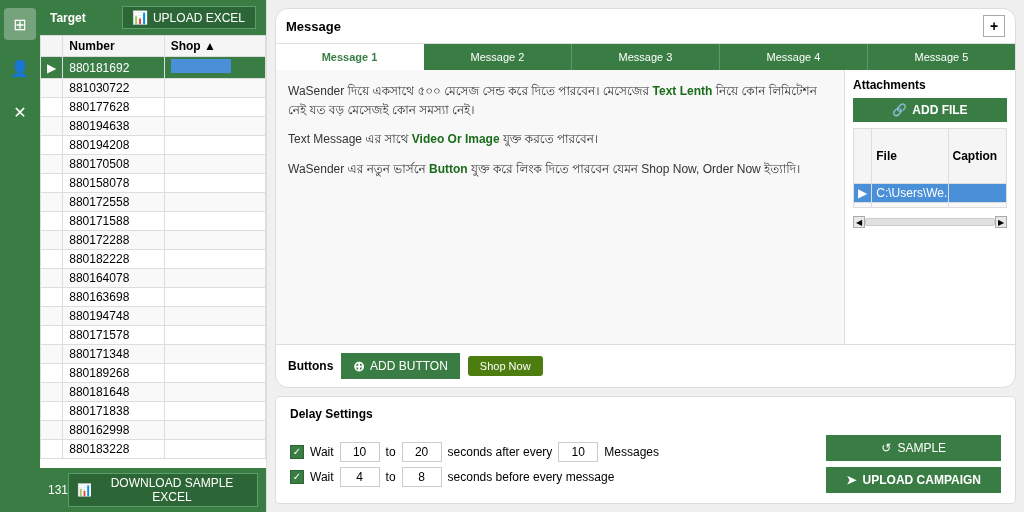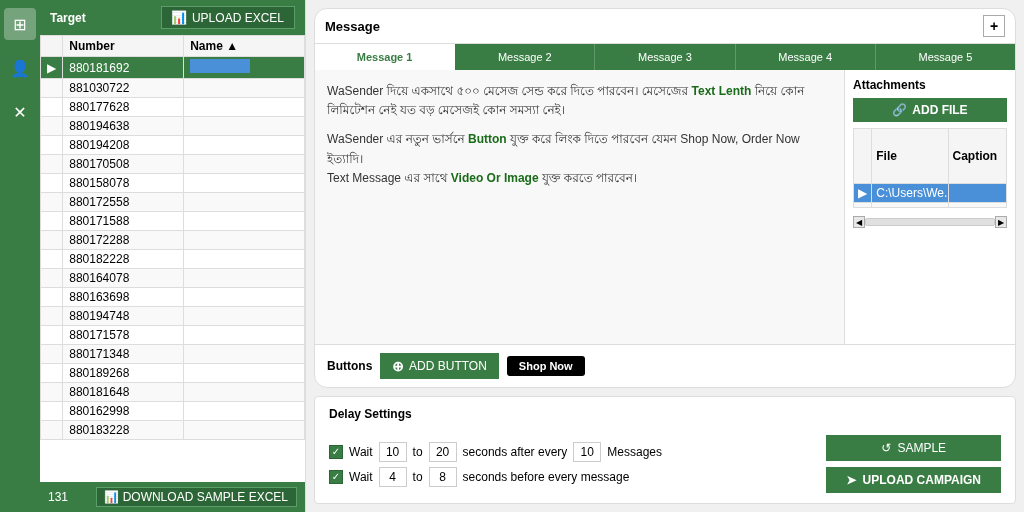--- a/index.html
+++ b/index.html
@@ -19,21 +19,21 @@
     .sidebar-icon {
       width: 32px; height: 32px;
       border-radius: 4px;
       display: flex; align-items: center; justify-content: center;
       color: white; font-size: 16px; cursor: pointer;
     }
     .sidebar-icon.active { background: rgba(255,255,255,0.3); }
 
     
     .left-panel {
-      width: 266px;
+      width: 227px;
       background: white;
       border-right: 1px solid #ddd;
       display: flex;
       flex-direction: column;
       flex-shrink: 0;
     }
     .left-panel-header {
       background: #3a7d44;
       color: white;
       display: flex;
@@ -254,26 +254,26 @@
     .add-button-btn {
       background: #3a7d44;
       color: white;
       border: none;
       padding: 5px 12px;
       cursor: pointer;
       display: flex; align-items: center; gap: 5px;
       font-size: 11px;
     }
     .shop-now-pill {
-      background: #000000;
+      background: #4d7c0f;
       color: white;
       padding: 4px 12px;
       border-radius: 3px;
       font-size: 11px;
-      font-weight: bold;
+      font-weight: normal;
     }
 
     
     .delay-panel {
       background: white;
       border: 1px solid #ddd;
       border-radius: 4px;
       padding: 10px 14px;
       display: flex;
       align-items: center;
@@ -300,21 +300,21 @@
     }
     .checkbox-green {
       width: 14px; height: 14px;
       background: #3a7d44;
       border: 1px solid #2d6636;
       display: flex; align-items: center; justify-content: center;
       cursor: pointer;
     }
     .checkbox-green::after { content: '✓'; color: white; font-size: 10px; }
     .number-input {
-      width: 28px;
+      width: 40px;
       border: 1px solid #ccc;
       padding: 2px 4px;
       text-align: center;
       font-size: 12px;
     }
     .action-btns {
       display: flex;
       flex-direction: column;
       gap: 6px;
       margin-left: auto;
@@ -357,21 +357,21 @@
       <span style="font-size:13px;">📊</span>
       <span>UPLOAD EXCEL</span>
     </button>
   </div>
   <div class="table-container">
     <table>
       <thead>
         <tr>
           <th class="arrow-col"></th>
           <th>Number</th>
-          <th>Name ▲</th>
+          <th>Shop ▲</th>
         </tr>
       </thead>
       <tbody id="numbers-tbody">
       <tr class="selected-green">
     <td>▶</td>
     <td>880181692</td>
     <td><span style="display:inline-block;width:60px;height:14px;background:#4a90d9;"></span></td>
   </tr>
           <tr>
     <td></td>
@@ -449,20 +449,25 @@
     <td></td>
   </tr>
           <tr>
     <td></td>
     <td>880189268</td>
     <td></td>
   </tr>
           <tr>
     <td></td>
     <td>880181648</td>
+    <td></td>
+  </tr>
+          <tr>
+    <td></td>
+    <td>880171838</td>
     <td></td>
   </tr>
           <tr>
     <td></td>
     <td>880162998</td>
     <td></td>
   </tr>
           <tr>
     <td></td>
     <td>880183228</td>
@@ -490,22 +495,22 @@
     <div class="message-tabs" id="message-tabs">
     <div class="message-tab active">Message 1</div>
         <div class="message-tab">Message 2</div>
         <div class="message-tab">Message 3</div>
         <div class="message-tab">Message 4</div>
         <div class="message-tab">Message 5</div>
       </div>
     <div class="message-body">
       <div class="message-text-area">
         <p style="margin-bottom:10px;">WaSender দিয়ে একসাথে ৫০০ মেসেজ সেন্ড করে দিতে পারবেন। মেসেজের <span class="highlight">Text Lenth</span> নিয়ে কোন লিমিটেশন নেই যত বড় মেসেজই কোন সমস্যা নেই।</p>
+        <p style="margin-bottom:10px;">Text Message এর সাথে <span class="highlight">Video Or Image</span> যুক্ত করতে পারবেন।</p>
         <p>WaSender এর নতুন ভার্সনে <span class="highlight">Button</span> যুক্ত করে লিংক দিতে পারবেন যেমন Shop Now, Order Now ইত্যাদি।</p>
-        <p style="margin-bottom:10px;">Text Message এর সাথে <span class="highlight">Video Or Image</span> যুক্ত করতে পারবেন।</p>
       </div>
 
       <div class="attachments-panel">
         <span class="attachments-title">Attachments</span>
         <button class="add-file-btn">
           <span>🔗</span>
           <span>ADD FILE</span>
         </button>
         <table class="attachments-table">
           <thead>

